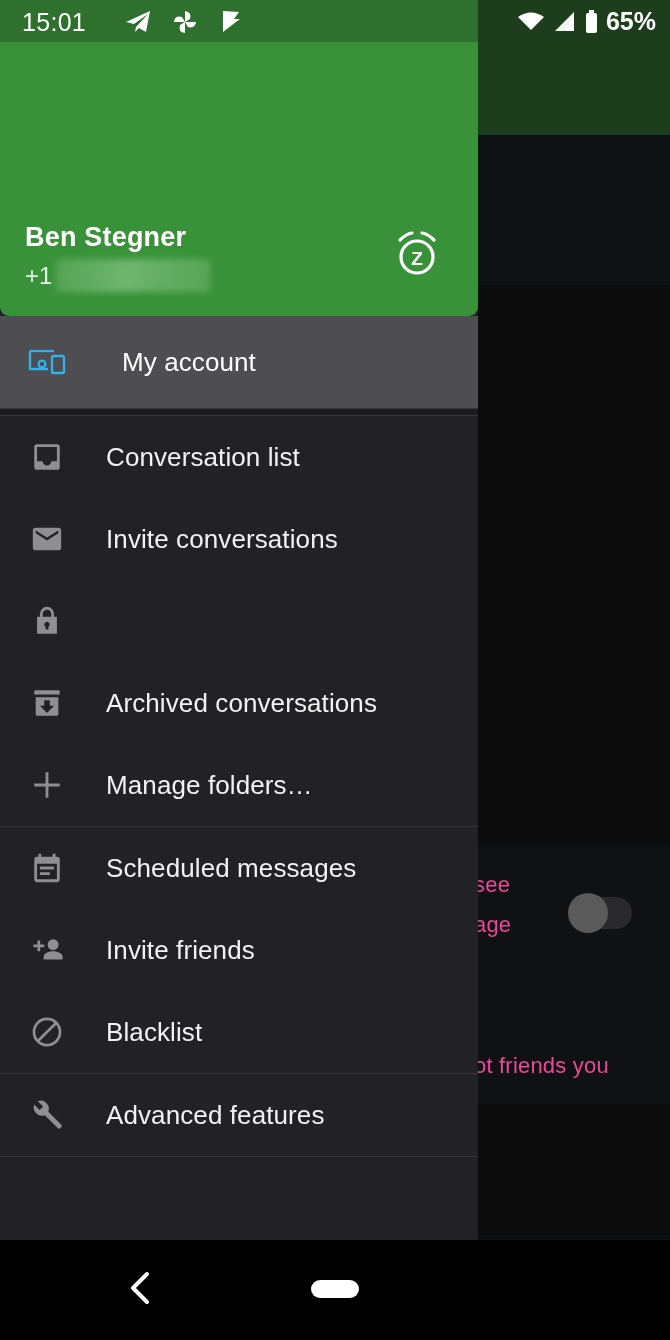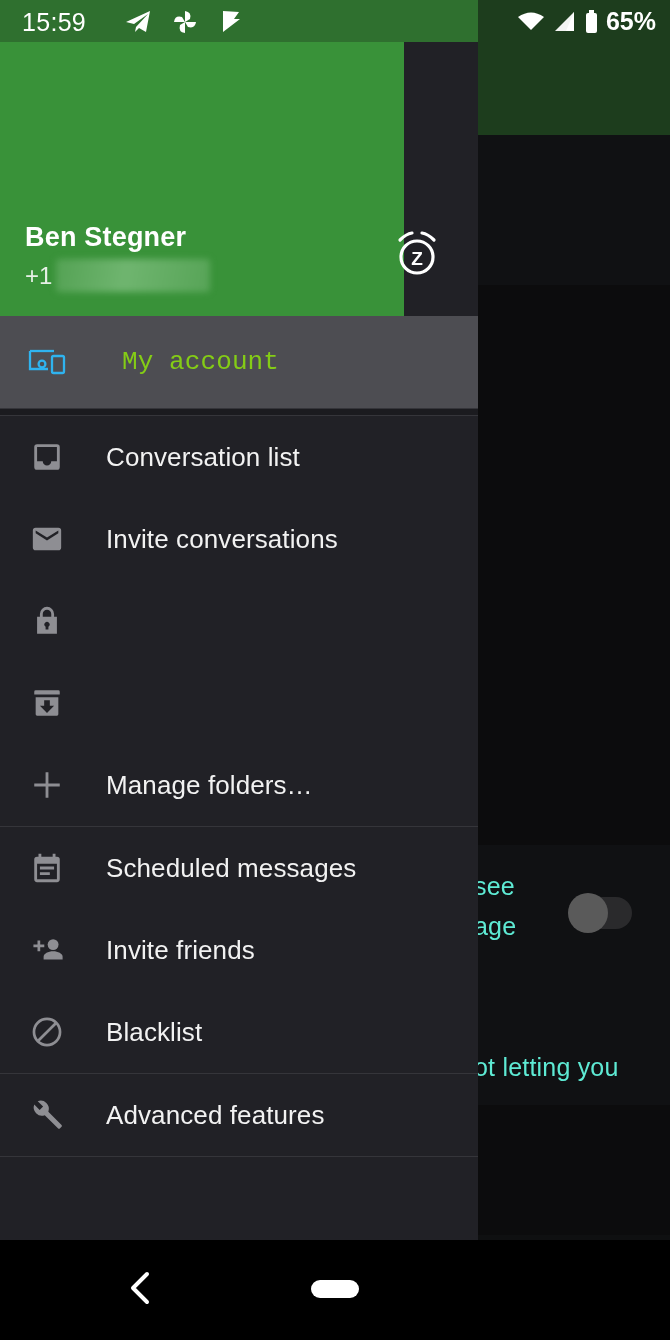--- a/index.html
+++ b/index.html
@@ -18,21 +18,21 @@
     background:#1d3d1d;
   }
   #bg-body { position:absolute; left:0; top:135px; width:670px; bottom:0; background:#0f1011; }
   .bg-sec { position:absolute; left:0; width:670px; background:#101113; }
   #bg-sec1 { top:135px;  height:150px; }
   #bg-sec2 { top:285px;  height:560px; background:#0c0c0d; }
   #bg-sec3 { top:845px;  height:260px; background:#101113; }
   #bg-sec4 { top:1105px; height:130px; background:#0c0c0d; }
 
   .bg-text {
-    position:absolute; color:#5eead4; font-size:25px;
+    position:absolute; color:#ec4899; font-size:22px;
     white-space:nowrap; letter-spacing:.2px;
   }
   #bg-t1 { left:474px; top:872px; }
   #bg-t2 { left:474px; top:912px; }
   #bg-t3 { left:474px; top:1053px; }
   #bg-t4 { left:474px; top:1206px; }
 
   #bg-toggle {
     position:absolute; left:570px; top:897px;
     width:62px; height:32px; border-radius:16px; background:#2a2a2c;
@@ -59,22 +59,23 @@
   #sb-ic3 { left:220px; }
   #sb-right { position:absolute; right:14px; top:7px; display:flex; align-items:center; gap:7px; }
   #sb-battpct { color:#fff; font-size:25px; font-weight:700; }
 
   
   #drawer {
     position:absolute; left:0; top:0; width:478px; height:1240px;
     background:#212126; z-index:20; overflow:hidden;
   }
   #drawer-header {
-    position:absolute; left:0; top:0; width:404px; height:316px;
+    position:absolute; left:0; top:0; width:478px; height:316px;
     background:#399239;
+    border-radius:9px;
   }
   #acct-name {
     position:absolute; left:25px; top:222px;
     color:#fff; font-size:27px; font-weight:bold; letter-spacing:.2px;
   }
   #acct-phone-row {
     position:absolute; left:25px; top:259px; display:flex; align-items:center;
   }
   #acct-cc { color:#e6f0e6; font-size:24px; }
   #acct-redacted {
@@ -94,21 +95,21 @@
     height:82px; padding-left:24px;
   }
   .row.selected { background:#4d4d52; height:92px; }
   .row .icon {
     width:46px; min-width:46px; display:flex;
     align-items:center; justify-content:center;
   }
   .row .label {
     margin-left:36px; color:#f2f2f2; font-size:26px; letter-spacing:.1px;
   }
-  .row.selected .label { color:#84cc16; margin-left:52px;font-family:Liberation Mono, monospace; }
+  .row.selected .label { color:#ffffff; margin-left:52px; }
 
   svg { display:block; }
   .gi { fill:#8e8e93; }
   .bi { fill:none; stroke:#2fb3ef; stroke-width:2.3; }
 
   
   #navbar {
     position:absolute; left:0; bottom:0; width:670px; height:100px;
     background:#000; z-index:40;
   }
@@ -126,32 +127,32 @@
   <div id="bg-app">
     <div id="bg-appbar"></div>
     <div id="bg-body"></div>
     <div class="bg-sec" id="bg-sec1"></div>
     <div class="bg-sec" id="bg-sec2"></div>
     <div class="bg-sec" id="bg-sec3"></div>
     <div class="bg-sec" id="bg-sec4"></div>
 
     <div class="bg-text" id="bg-t1">see</div>
     <div class="bg-text" id="bg-t2">age</div>
-    <div class="bg-text" id="bg-t3">ot letting you</div>
+    <div class="bg-text" id="bg-t3">ot friends you</div>
 
     <div id="bg-toggle">
       <div class="knob"></div>
     </div>
   </div>
 
   <div id="statusbar">
     <div id="sb-left-bg"></div>
     <div id="sb-right-bg"></div>
 
-    <div id="sb-time">15:59</div>
+    <div id="sb-time">15:01</div>
 
     <div class="sb-ic" id="sb-ic1">
       <svg width="28" height="24" viewBox="0 0 28 24">
           <path d="M26 1 L2 12 L10 14 L24 4 L12 17 L11 22 L15 18 L22 22 Z" fill="#fff"></path>
         </svg>
     </div>
     <div class="sb-ic" id="sb-ic2">
       <svg width="26" height="24" viewBox="0 0 26 24">
         <path d="M13 12 L13 1 Q20 2 18 9 Z" fill="#fff"></path>
         <path d="M13 12 L24 12 Q23 19 16 17 Z" fill="#fff"></path>
@@ -249,20 +250,21 @@
             </svg>
         </span>
       </div>
 
       <div class="row">
         <span class="icon">
           <svg width="34" height="34" viewBox="0 0 24 24" class="gi">
               <path d="M20 3H4a1 1 0 0 0-1 1v2h18V4a1 1 0 0 0-1-1zM4 8v12a1 1 0 0 0 1 1h14a1 1 0 0 0 1-1V8zm8 11-5-5h3v-4h4v4h3z"></path>
             </svg>
         </span>
+        <span class="label">Archived conversations</span>
       </div>
 
       <div class="row">
         <span class="icon">
           <svg width="34" height="34" viewBox="0 0 24 24" class="gi">
               <path d="M11 3h2v8h8v2h-8v8h-2v-8H3v-2h8z"></path>
             </svg>
         </span>
         <span class="label">Manage folders…</span>
       </div>

